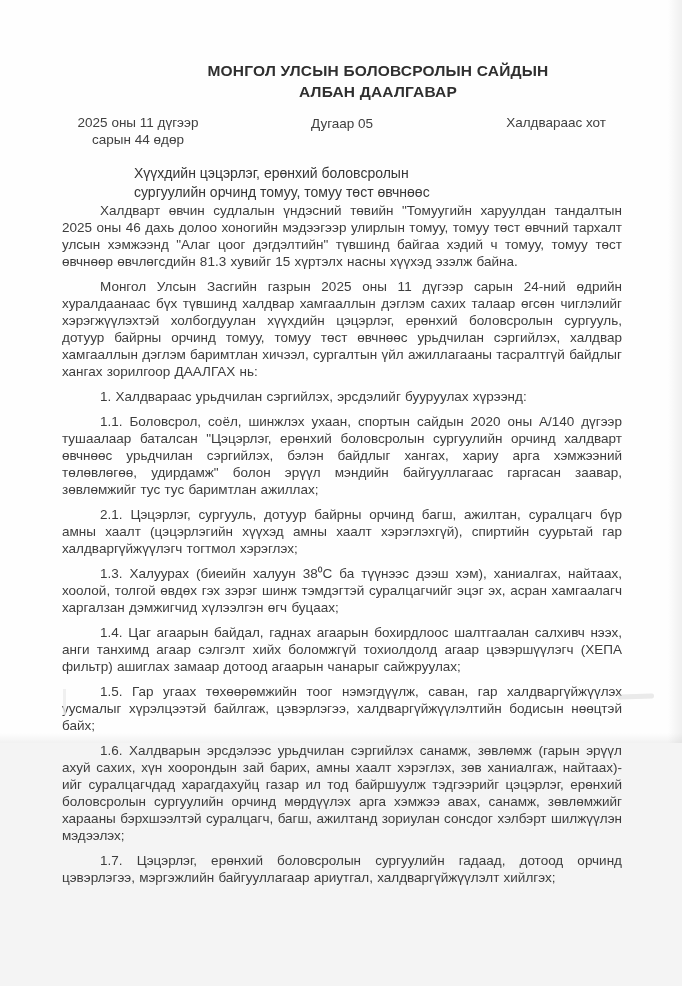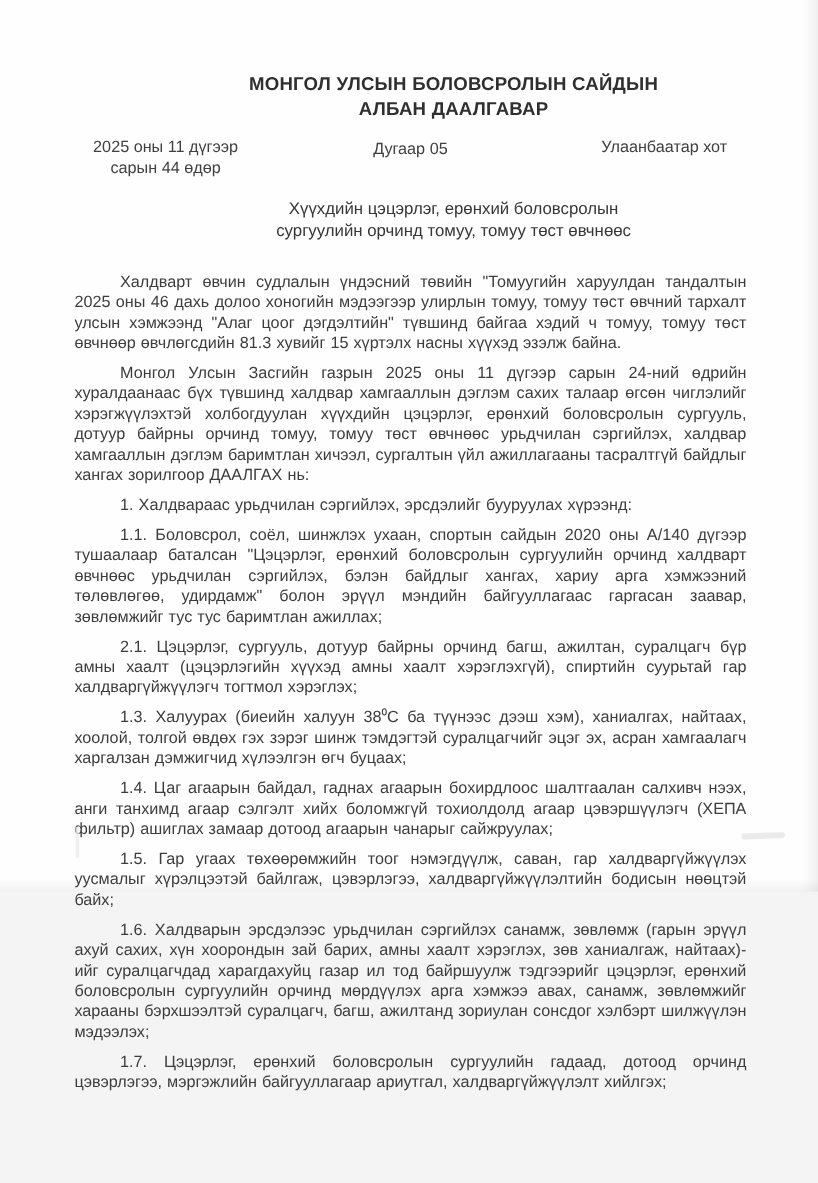--- a/index.html
+++ b/index.html
@@ -98,29 +98,28 @@
     padding-right: 16px;
     box-sizing: border-box;
     font-size: 13.5px;
     line-height: 17px;
     color: #404040;
     white-space: nowrap;
   }
 
   .subject {
     margin: 16px 0 0 72px;
-    text-align: center;
     font-size: 14px;
     line-height: 19px;
     color: #363636;
   }
   .subject div { white-space: nowrap; }
 
   .doc-body {
-    margin-top: 24px;
+    margin-top: 0;
   }
   .para {
     margin: 0 0 8px 0;
     font-size: 13.5px;
     line-height: 17px;
     text-align: justify;
     text-indent: 38px;
     color: #3d3d3d;
     word-spacing: 0.5px;
   }
@@ -136,21 +135,21 @@
       <div>МОНГОЛ УЛСЫН БОЛОВСРОЛЫН САЙДЫН</div>
       <div>АЛБАН ДААЛГАВАР</div>
     </div>
 
     <div class="meta-row">
       <div class="meta-date">
         <div>2025 оны 11 дүгээр</div>
         <div>сарын 44 өдөр</div>
       </div>
       <div class="meta-number">Дугаар 05</div>
-      <div class="meta-city">Улаанбаатар хот</div>
+      <div class="meta-city">Халдвараас хот</div>
     </div>
 
     <div class="subject">
       <div>Хүүхдийн цэцэрлэг, ерөнхий боловсролын</div>
       <div>сургуулийн орчинд томуу, томуу төст өвчнөөс</div>
     </div>
 
     <div class="doc-body">
         <p class="para">Халдварт өвчин судлалын үндэсний төвийн "Томуугийн харуулдан тандалтын 2025 оны 46 дахь долоо хоногийн мэдээгээр улирлын томуу, томуу төст өвчний тархалт улсын хэмжээнд "Алаг цоог дэгдэлтийн" түвшинд байгаа хэдий ч томуу, томуу төст өвчнөөр өвчлөгсдийн 81.3 хувийг 15 хүртэлх насны хүүхэд эзэлж байна.</p>
         <p class="para">Монгол Улсын Засгийн газрын 2025 оны 11 дүгээр сарын 24-ний өдрийн хуралдаанаас бүх түвшинд халдвар хамгааллын дэглэм сахих талаар өгсөн чиглэлийг хэрэгжүүлэхтэй холбогдуулан хүүхдийн цэцэрлэг, ерөнхий боловсролын сургууль, дотуур байрны орчинд томуу, томуу төст өвчнөөс урьдчилан сэргийлэх, халдвар хамгааллын дэглэм баримтлан хичээл, сургалтын үйл ажиллагааны тасралтгүй байдлыг хангах зорилгоор ДААЛГАХ нь:</p>

